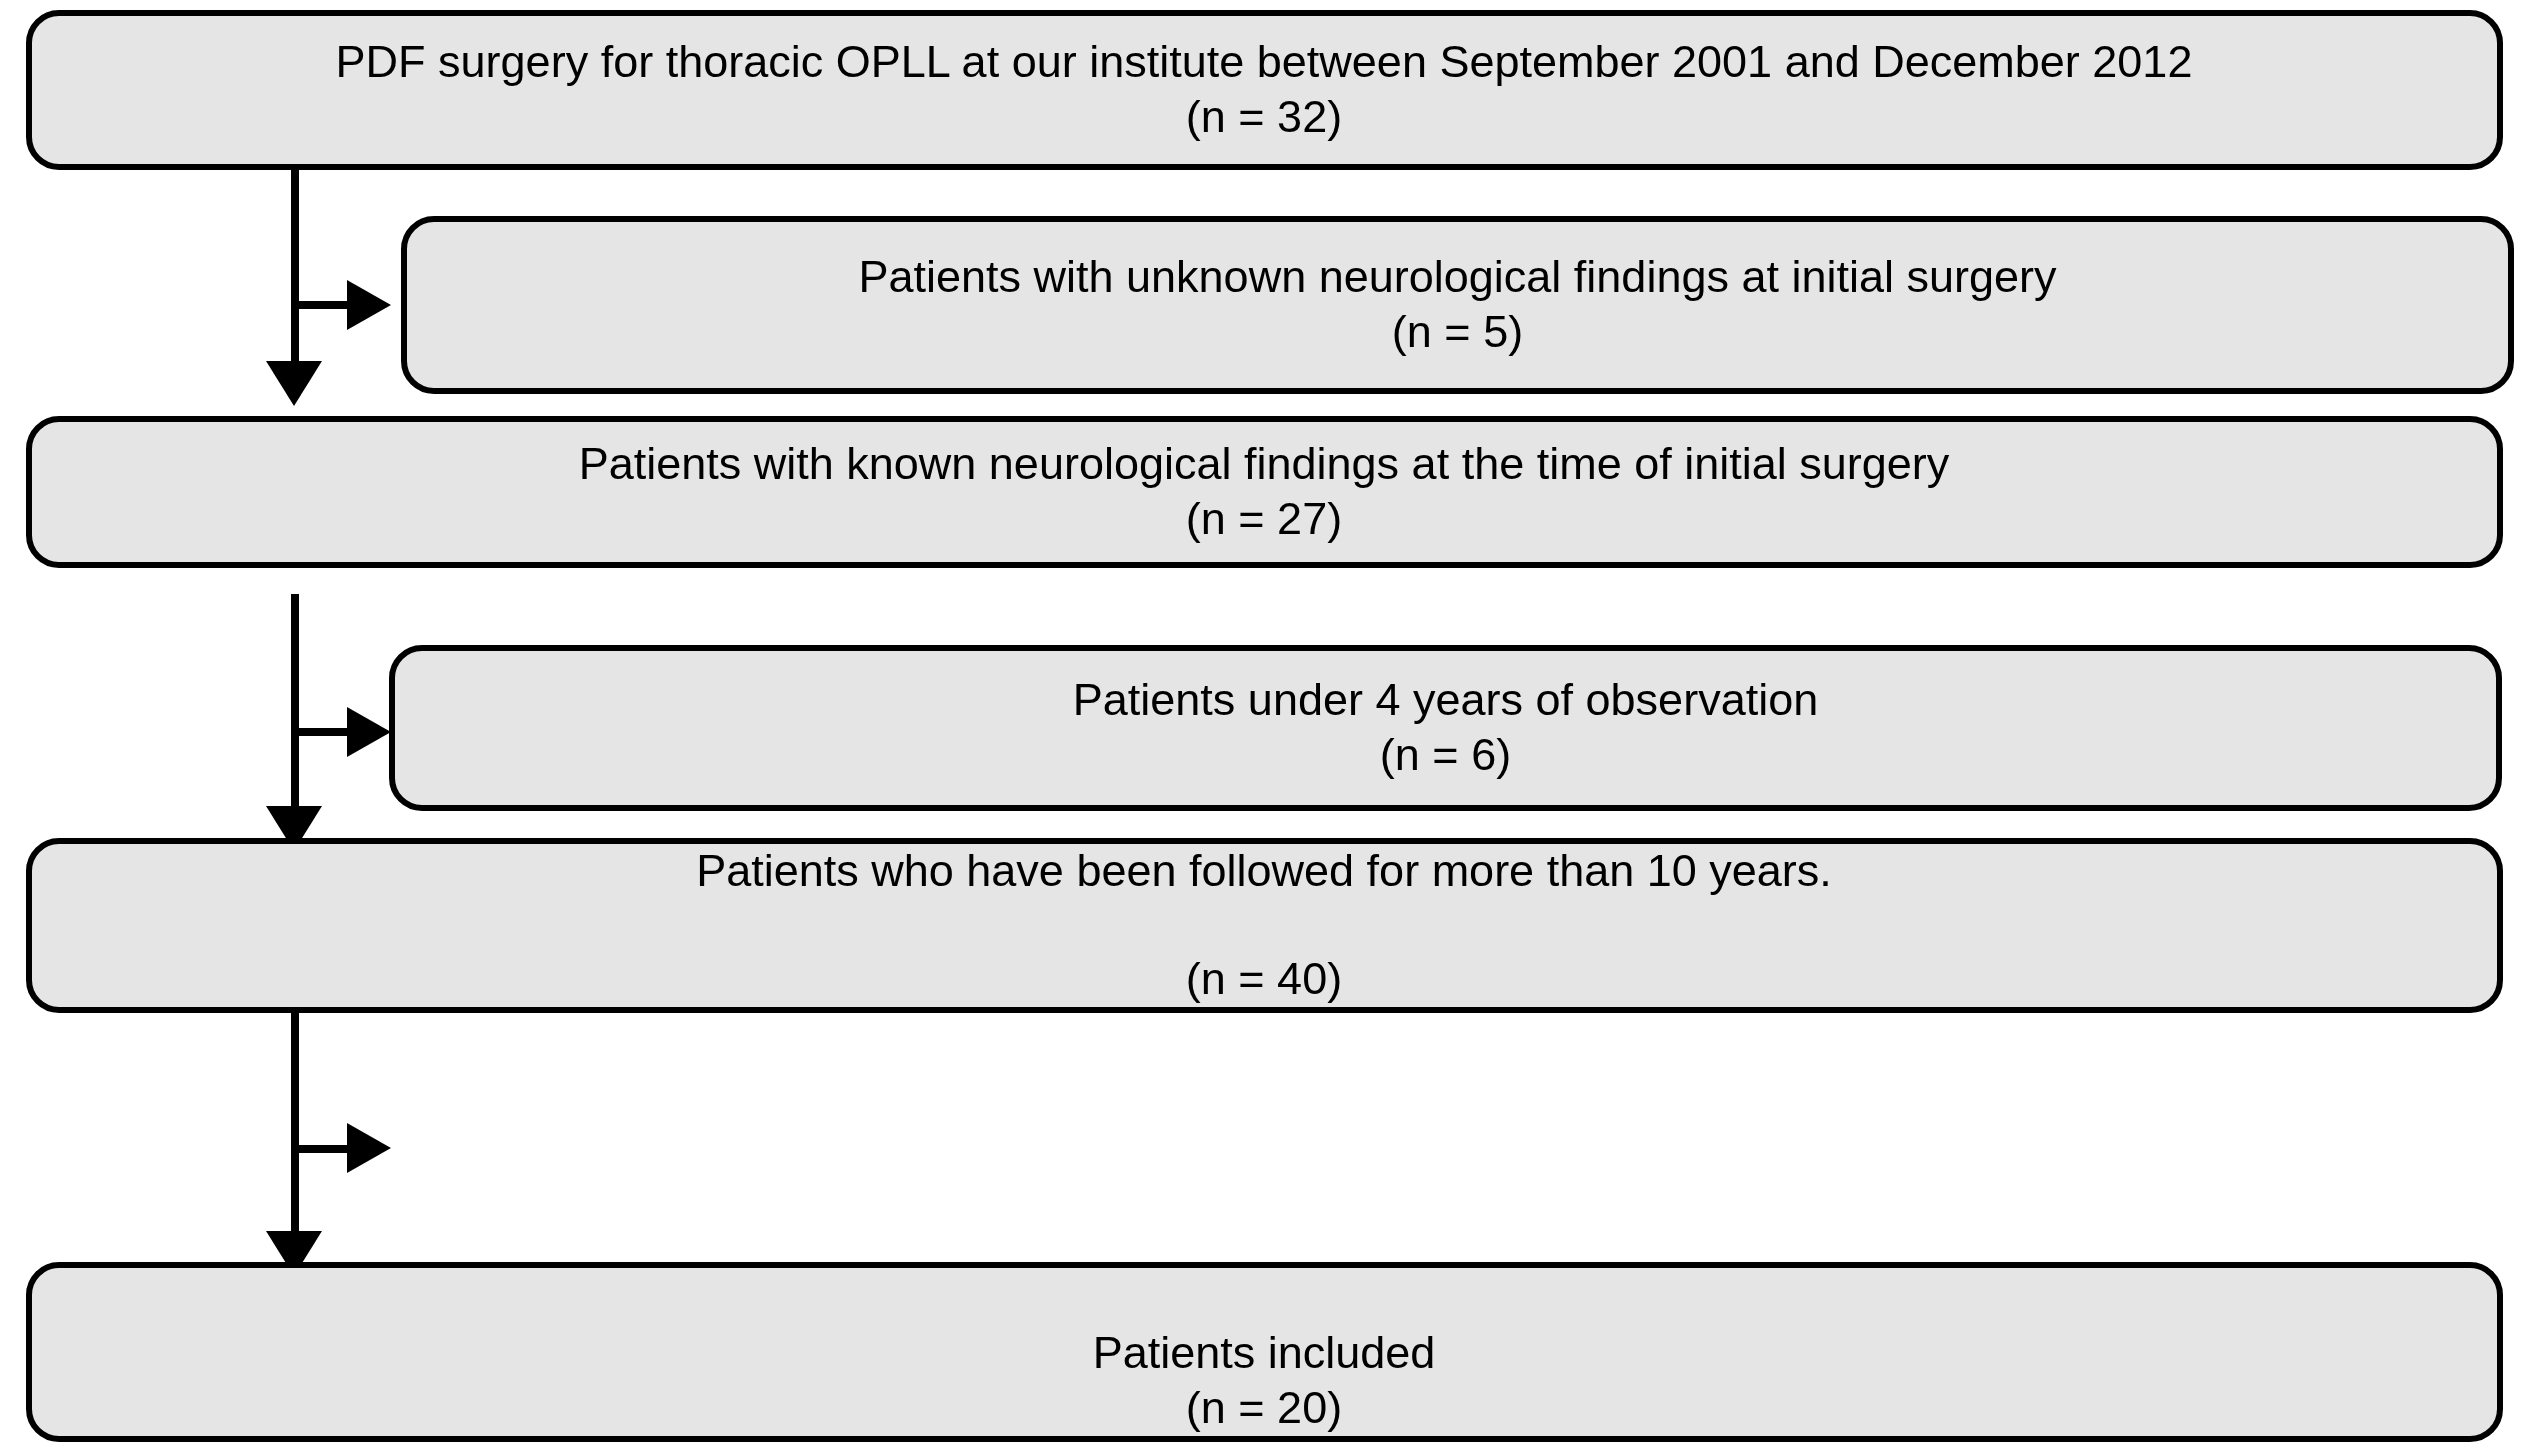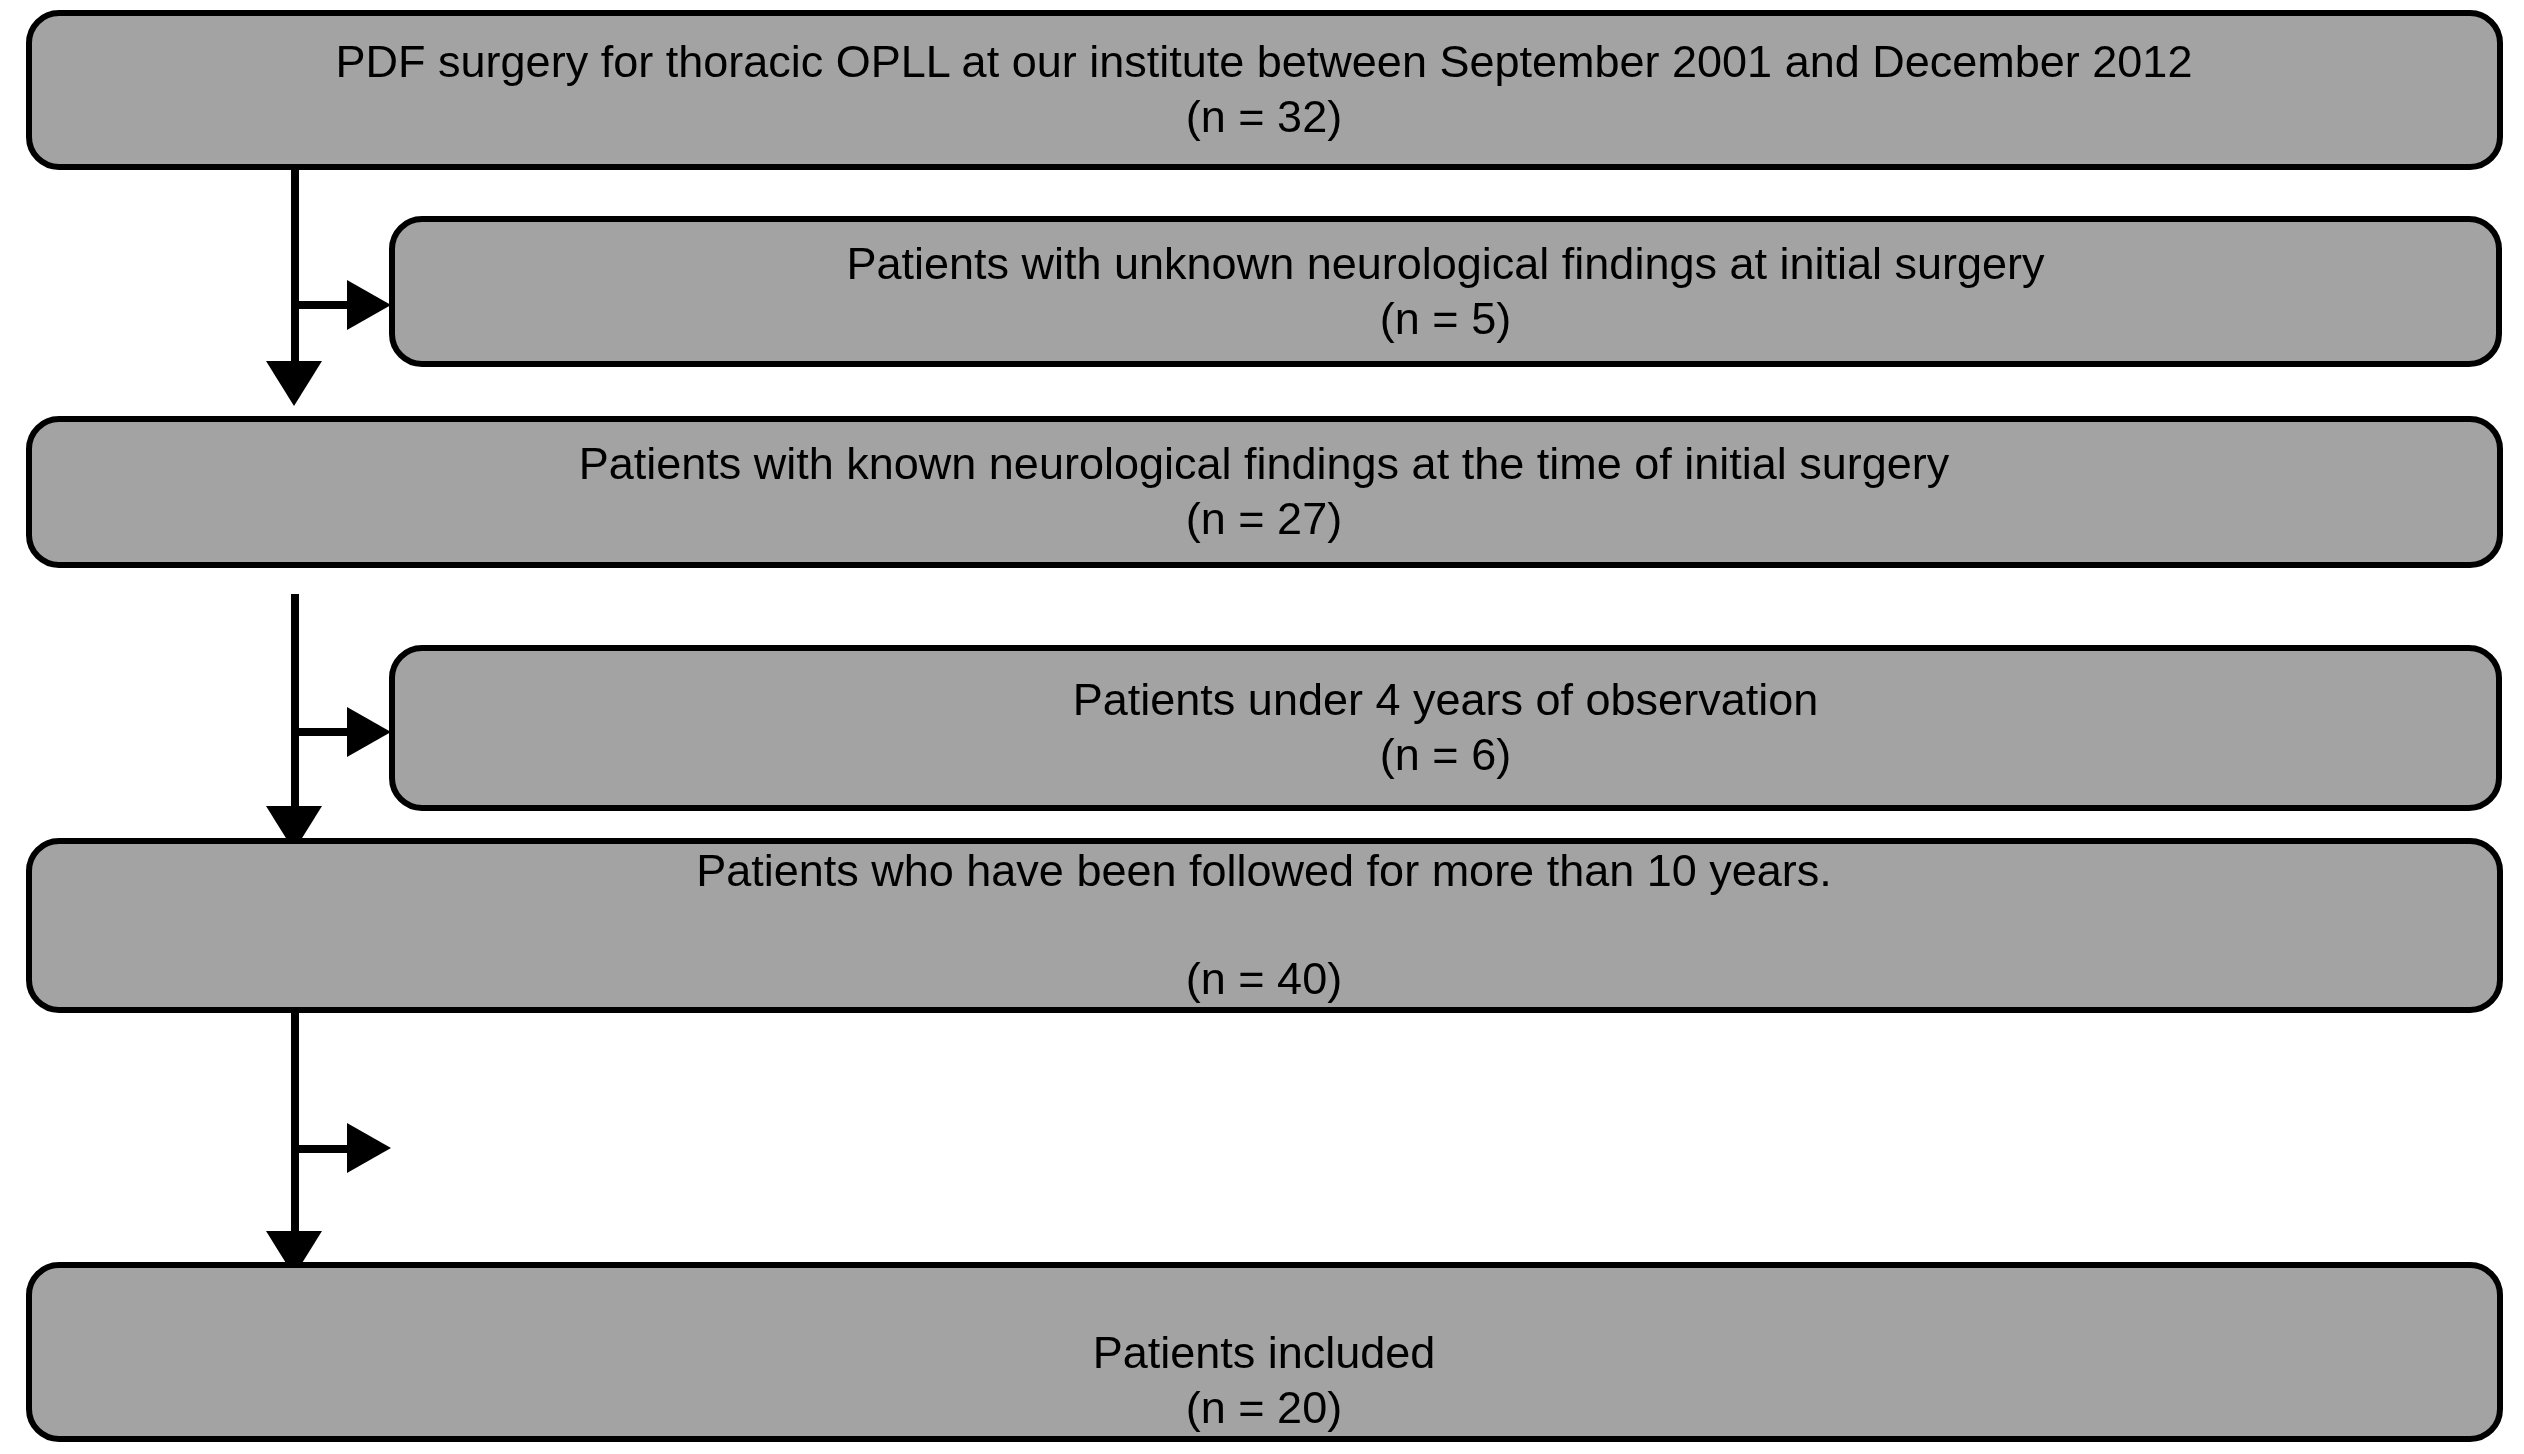--- a/index.html
+++ b/index.html
@@ -14,21 +14,21 @@
     height: 1455px;
     background: #ffffff;
     font-family: "Liberation Sans", sans-serif;
     overflow: hidden;
   }
   .node-box {
     position: absolute;
     box-sizing: border-box;
     border: 6.5px solid #000000;
     border-radius: 33px;
-    background: #a3a3a3;
+    background: #e5e5e5;
     display: flex;
     flex-direction: column;
     align-items: center;
     justify-content: center;
     text-align: center;
     color: #000000;
     font-size: 45px;
     line-height: 1.22;
     z-index: 3;
   }
@@ -95,21 +95,21 @@
   <div class="spine" style="top:1011px;height:255px;"></div>
   <div class="arrow-down" style="left:266px;top:1231px;"></div>
   <div class="branch-stem" style="top:1145px;width:86px;"></div>
   <div class="arrow-right" style="left:347px;top:1123px;"></div>
 
   <div class="node-box main-box" style="top:10.2px;height:160px;">
     <span class="node-line">PDF surgery for thoracic OPLL at our institute between September 2001 and December 2012</span>
     <span class="node-line">(n = 32)</span>
   </div>
 
-  <div class="node-box excl-box" style="top:216px;height:151px;">
+  <div class="node-box excl-box" style="top:216px;height:178px;margin-left:12px;">
     <span class="node-line">Patients with unknown neurological findings at initial surgery</span>
     <span class="node-line">(n = 5)</span>
   </div>
 
   <div class="node-box main-box" style="top:416px;height:152px;">
     <span class="node-line">Patients with known neurological findings at the time of initial surgery</span>
     <span class="node-line">(n = 27)</span>
   </div>
 
   <div class="node-box excl-box" style="top:645px;height:166px;">

